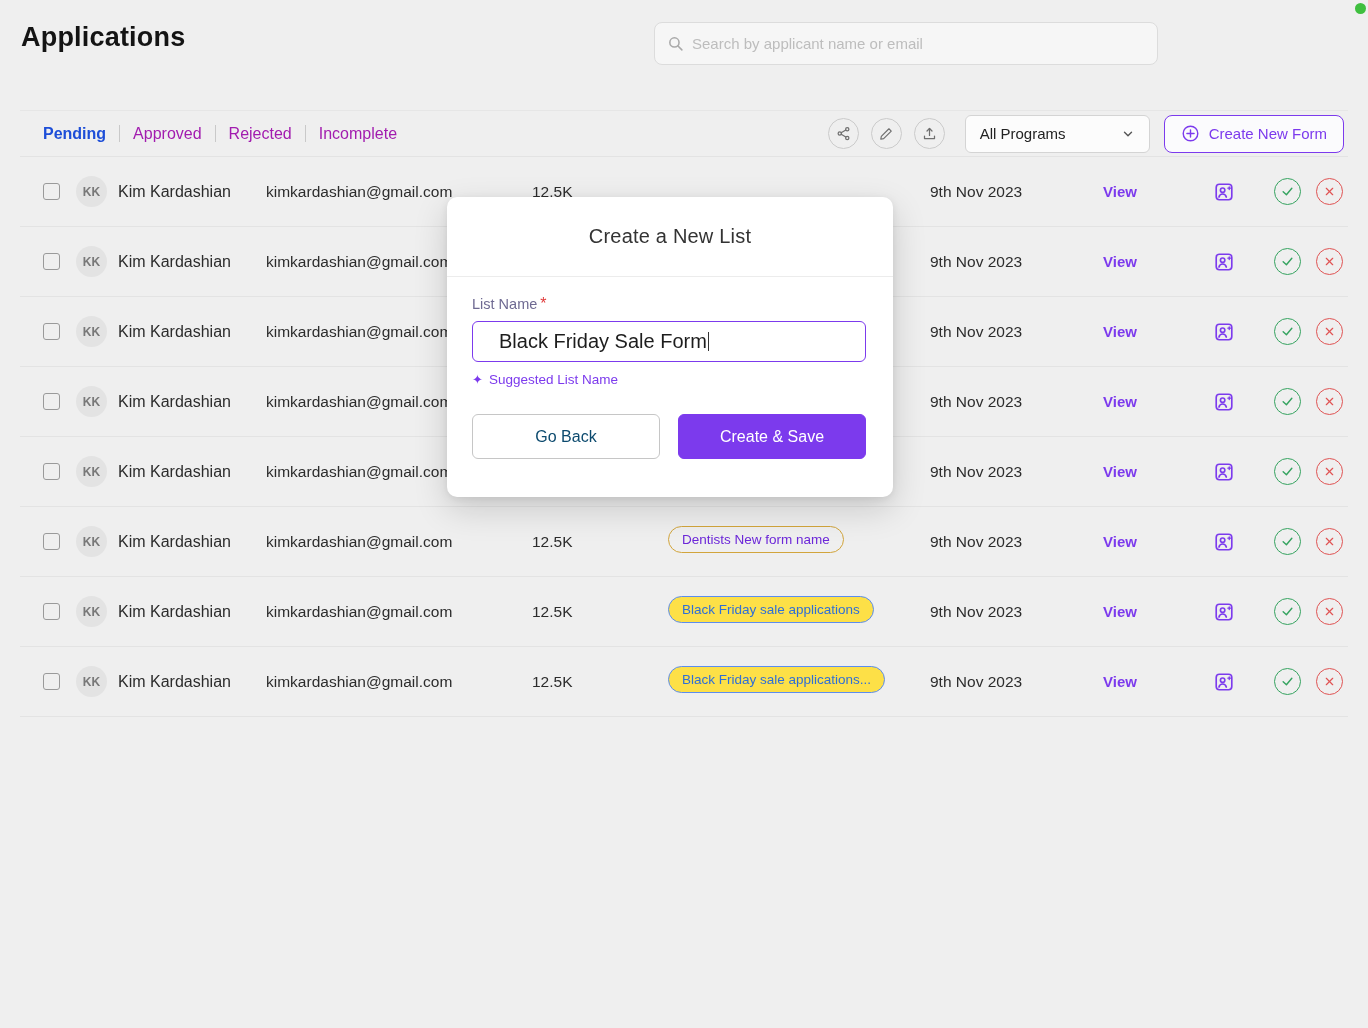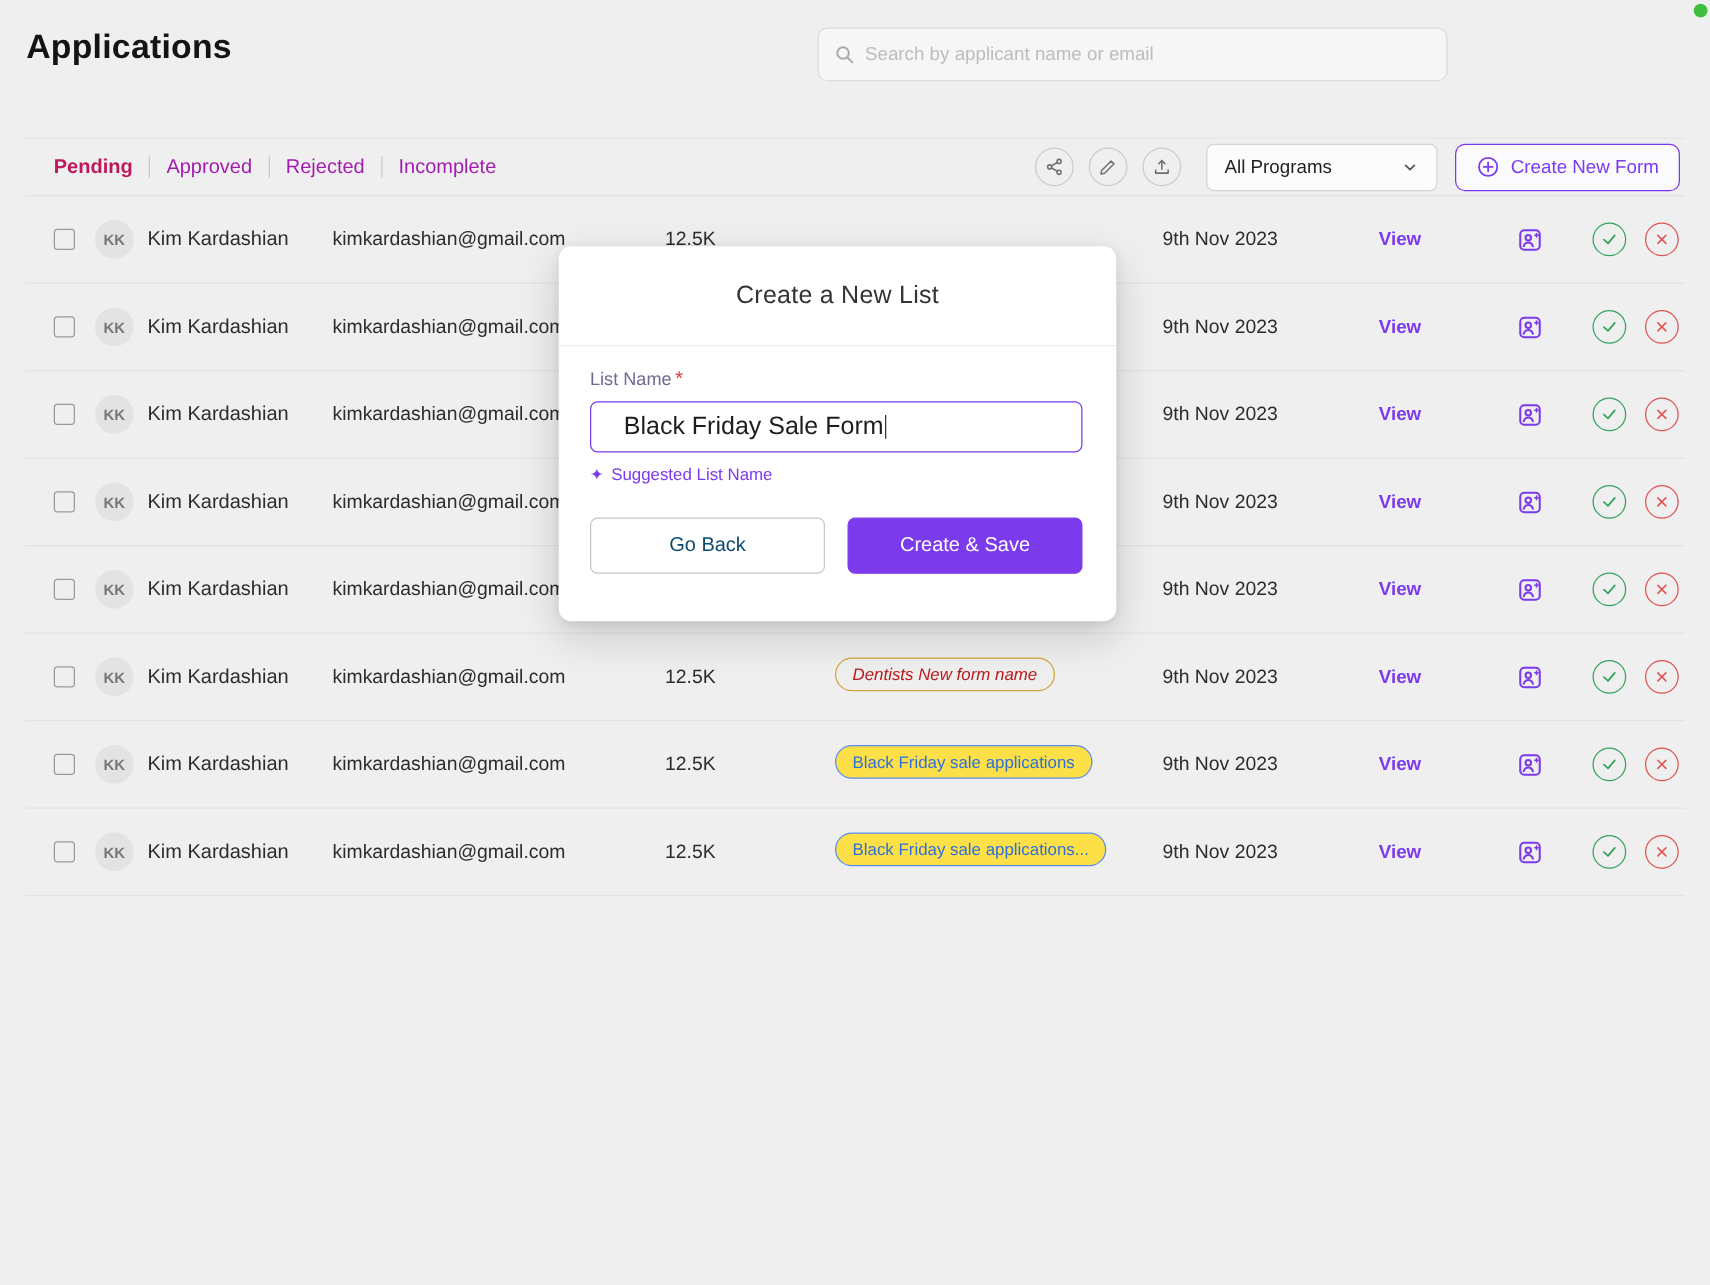--- a/index.html
+++ b/index.html
@@ -36,21 +36,21 @@
   
   .content { position:absolute; left:20px; right:20px; top:110px; }
 
   
   .toolbar {
     height:47px; border-top:1px solid #e6e6e6; border-bottom:1px solid #e3e3e3;
     display:flex; align-items:center; padding:0 4px 0 23px;
   }
   .tabs { display:flex; align-items:center; gap:13px; }
   .tab { font-size:16px; color:#a21caf; cursor:pointer; }
-  .tab.active { color:#be185d; font-weight:600; }
+  .tab.active { color:#1d4ed8; font-weight:600; }
   .tab-sep { width:1px; height:17px; background:#c9c9c9; }
   .toolbar-right { margin-left:auto; display:flex; align-items:center; gap:12px; }
   .icon-btn {
     width:31px; height:31px; border:1px solid #cbcbcb; border-radius:50%;
     background:transparent; display:flex; align-items:center; justify-content:center;
     cursor:pointer;
   }
   .select-box {
     width:185px; height:38px; background:#fcfcfc; border:1px solid #d4d4d4;
     border-radius:6px; display:flex; align-items:center; justify-content:space-between;
@@ -79,21 +79,21 @@
   .avatar {
     width:31px; height:31px; border-radius:50%; background:#e3e3e3;
     color:#787878; font-size:12px; font-weight:700;
     display:flex; align-items:center; justify-content:center; flex:0 0 auto;
   }
   .pill {
     display:inline-block; max-width:250px; overflow:hidden; white-space:nowrap;
     padding:5px 13px; border-radius:15px; font-size:13.5px;
   }
   .pill-default { background:#7dd3fc; border:7px solid #7f1d1d; color:#6f6f6f; }
-  .pill-gold { background:transparent; border:1px solid #d2a53c; color:#b91c1c;font-style:italic; }
+  .pill-gold { background:transparent; border:1px solid #d2a53c; color:#6d28d9; }
   .pill-blue { background:#fde047; border:1px solid #5b8def; color:#2f6fd8; }
   .pill-none { visibility:hidden; }
   .view-link { color:#7c3aed; font-weight:600; font-size:15px; cursor:pointer; }
   .col-center { display:flex; justify-content:center; }
   .action-cell { display:flex; gap:15px; justify-content:center; }
   .circle-ico {
     width:27px; height:27px; border-radius:50%; display:flex;
     align-items:center; justify-content:center; cursor:pointer; background:transparent;
   }
   .ok { border:1.6px solid #35a35f; }

